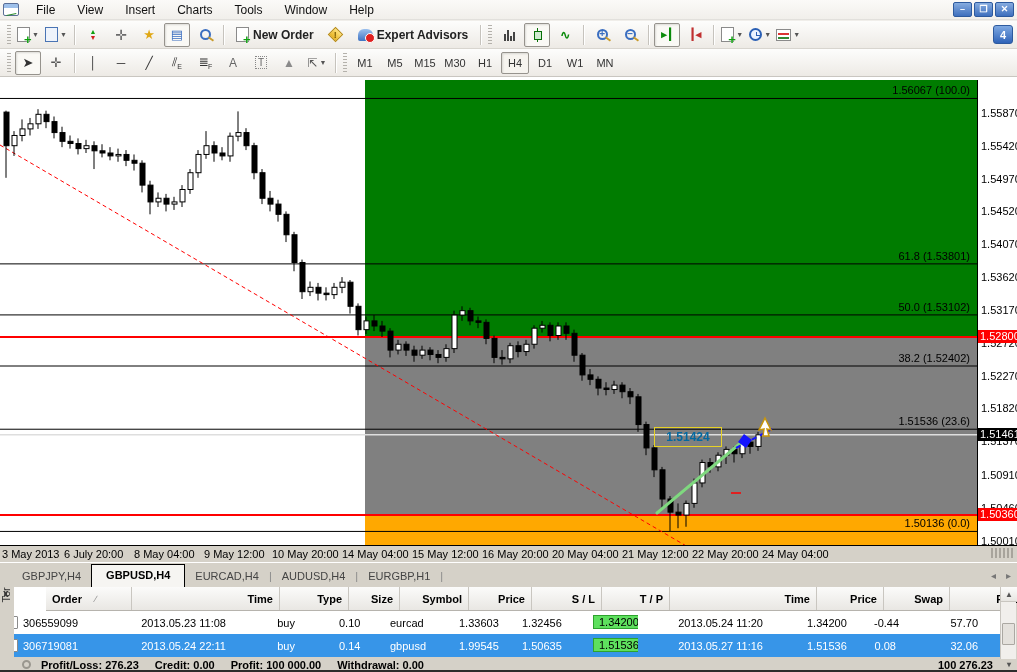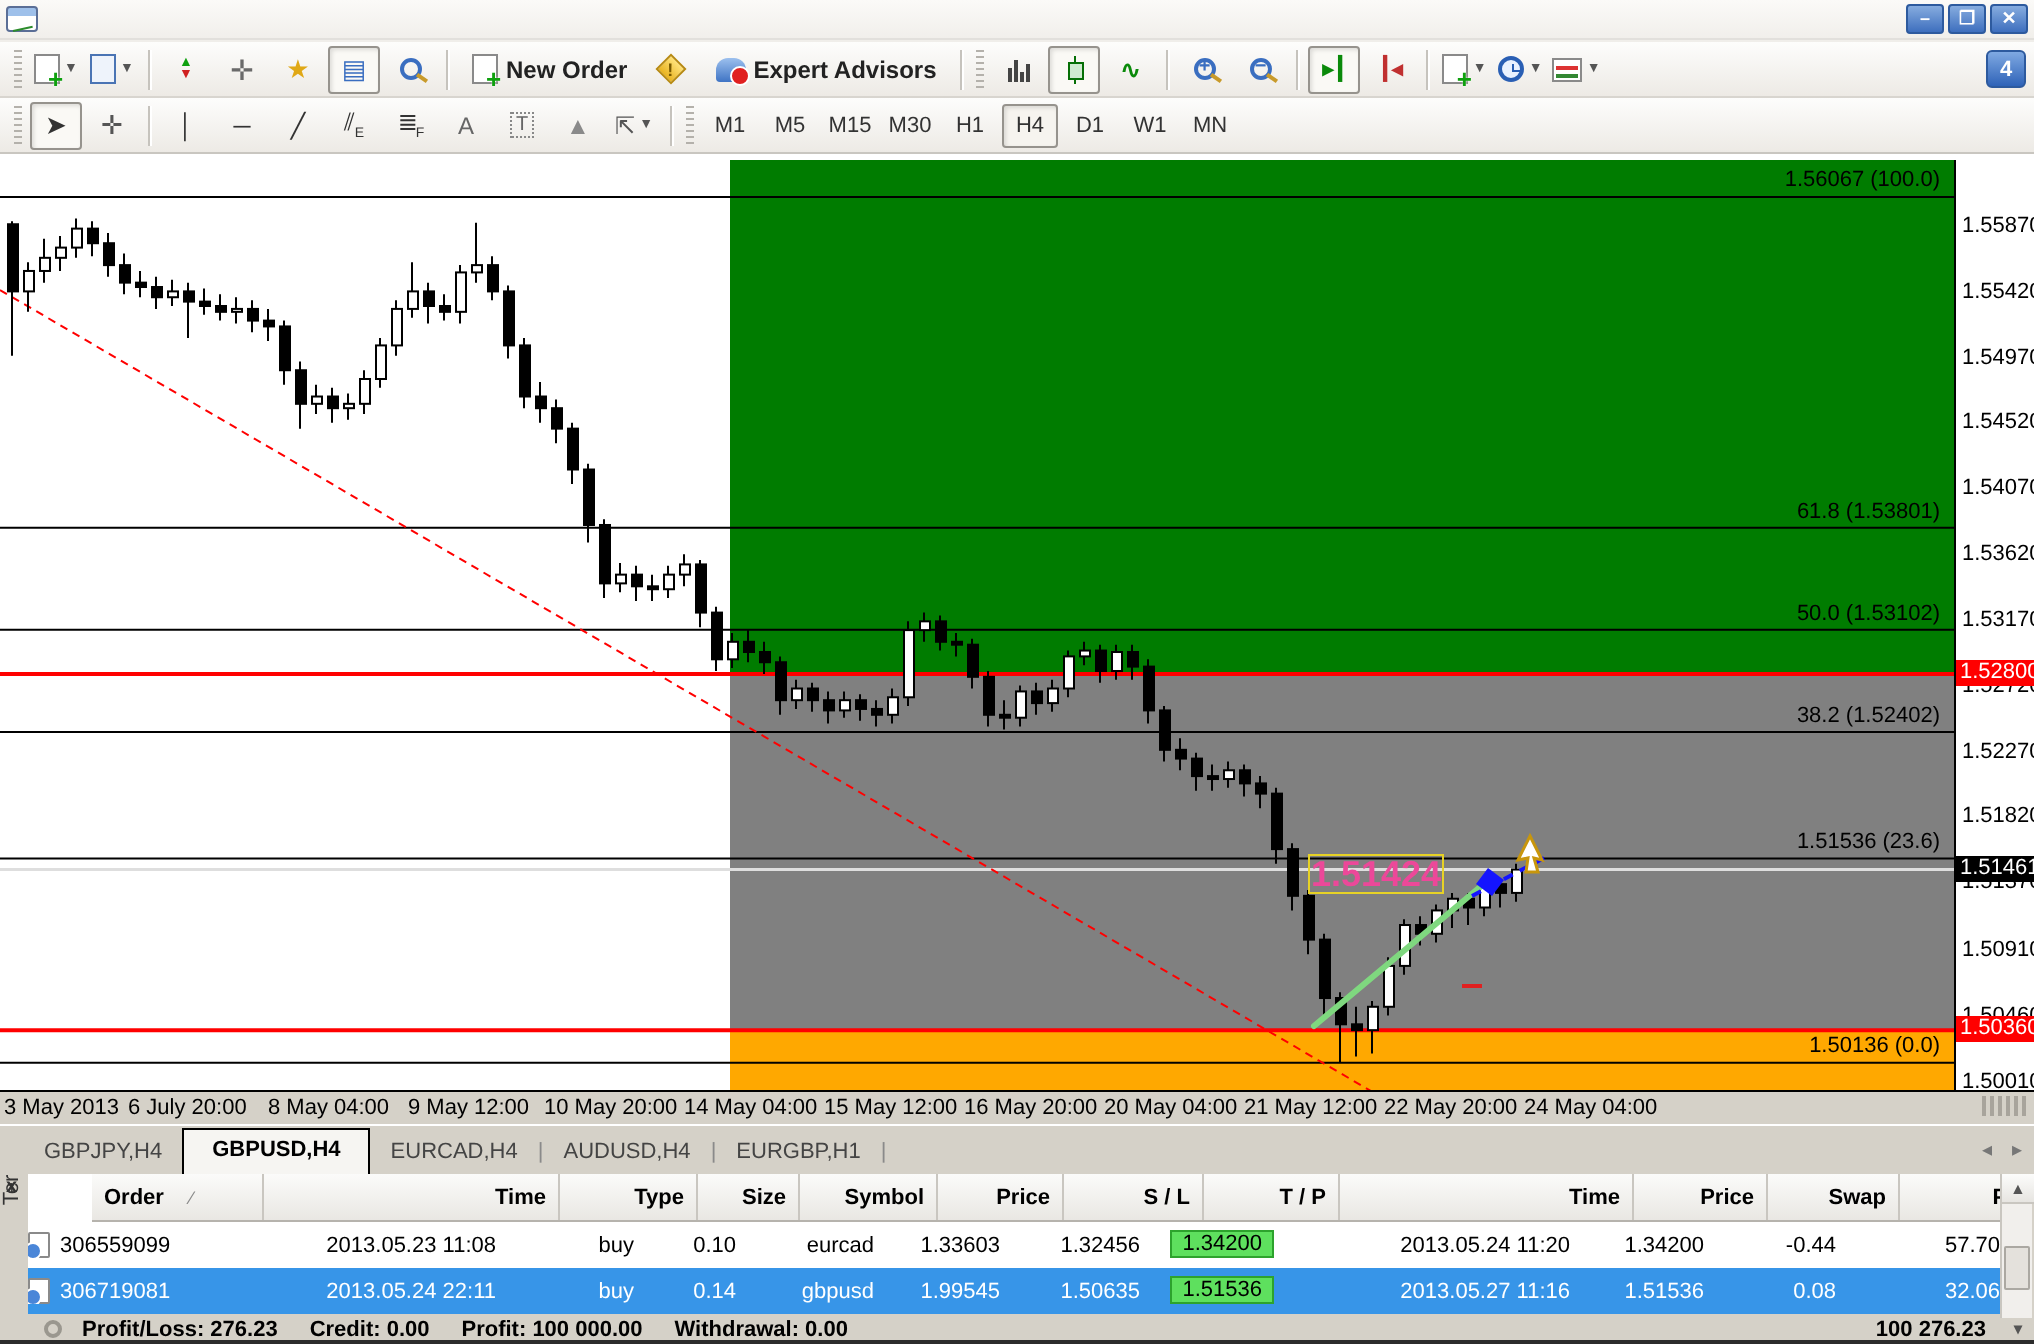--- a/index.html
+++ b/index.html
@@ -76,21 +76,21 @@
   #chart-title .tri { font-size:8px; margin-right:4px; }
   .fib-label { position:absolute; font-size:11px; color:#000; white-space:nowrap; z-index:6;}
   #price-axis { position:absolute; left:978px; top:3px; width:39px; height:465px; background:#fff;
     font-size:11px; color:#000; z-index:5;}
   .axis-tick { position:absolute; left:3px; white-space:nowrap;}
   .axis-badge { position:absolute; left:0; width:39px; height:13px; color:#fff; font-size:11px;
     line-height:13px; padding-left:2px; z-index:7;}
   #date-axis { position:absolute; left:0; top:468px; width:1017px; height:17px;
     background:#d5d1c8; border-top:1px solid #000; font-size:11px; color:#000; }
   .date-tick { position:absolute; top:2px; white-space:nowrap; }
-  #price-tag { position:absolute; border:1px solid #e7d226; color:#ec4899; font-size:18px;
+  #price-tag { position:absolute; border:1px solid #e7d226; color:#0369a1; font-size:12px;
     font-weight:bold; text-align:center; z-index:8; line-height:18px;}
   #corner-grip { position:absolute; right:2px; top:471px; width:24px; height:10px;
     background:repeating-linear-gradient(90deg,#a8a49c 0 2px,transparent 2px 4px); }
   
   #tabbar { position:absolute; left:0; top:562px; width:1017px; height:25px; background:#d5d1c8;
     border-top:1px solid #fff; display:flex; align-items:flex-end; padding-left:12px; }
   .ctab { font-size:11px; color:#444; padding:4px 10px 5px; display:flex; align-items:center; }
   .ctab.active { background:#f6f5f2; border:1px solid #000; border-bottom:none; font-weight:bold; color:#000;
     padding:4px 14px 6px; }
   .ctab-sep { color:#8a8a8a; font-size:11px; padding-bottom:5px; }
@@ -100,21 +100,21 @@
   #term-side { position:absolute; left:0; top:0; width:14px; height:72px; overflow:hidden; }
   #term-close { position:absolute; left:3px; top:1px; font-size:10px; font-weight:bold; color:#333; }
   #term-side-label { position:absolute; left:0px; top:-26px; writing-mode:vertical-rl;
     transform:rotate(180deg); font-size:11px; color:#333; }
   #order-table { position:absolute; left:14px; top:0; width:986px; background:#fff; }
   .trow { display:grid; grid-template-columns:86px 148px 69px 51px 69px 63px 70px 68px 147px 67px 66px 82px;
     height:23px; align-items:center; font-size:11px; }
   .trow.thead { background:linear-gradient(#fbfbfa,#e9e7e3); font-weight:bold; border-bottom:1px solid #b6b3ad; height:24px;margin-left:32px;}
   .thead .cell { border-right:1px solid #c9c6c0; height:100%; display:flex; align-items:center; justify-content:flex-end; padding:0 6px;}
   .thead .cell.first { justify-content:flex-start; }
-  .cell { padding:0 0; text-align:right; white-space:nowrap; overflow:hidden;}
+  .cell { padding:0 22px; text-align:right; white-space:nowrap; overflow:hidden;justify-content:flex-end;}
   .cell.first { text-align:left; display:flex; align-items:center; gap:5px;}
   .trow.selected { background:#3795e8; color:#fff; }
   .tp-cell { background:#5ee05e; border:1px solid #2da32d; color:#000; height:19px; line-height:17px;
     margin:0 1px; padding:0 5px;}
   .doc-ic { width:11px; height:13px; background:#fff; border:1px solid #8a8a8a; border-radius:1px;
     position:relative; flex:none;}
   .doc-ic::after { content:""; position:absolute; left:-3px; bottom:-2px; width:7px; height:7px;
     border-radius:50%; background:#4a86d8; border:1px solid #fff; }
   .sort-glyph { color:#888; font-size:9px; margin-left:8px; font-weight:normal;}
   #term-scroll { position:absolute; left:1000px; top:0; width:16px; height:72px; background:#f1efec;
@@ -130,20 +130,29 @@
   .stat-item { margin-right:16px; white-space:nowrap; }
   #balance { margin-left:auto; margin-right:14px; }
   #status-caret { font-size:8px; color:#555; margin-right:6px; }
   #bottom-edge { position:absolute; left:0; top:670px; width:1017px; height:2px; background:#2c2c2c; }
 </style>
 </head>
 <body>
 
 <div id="menubar">
   <span class="appicon"></span>
+  <div id="menu-items" style="display:flex">
+      <span class="menu-item">File</span>
+      <span class="menu-item">View</span>
+      <span class="menu-item">Insert</span>
+      <span class="menu-item">Charts</span>
+      <span class="menu-item">Tools</span>
+      <span class="menu-item">Window</span>
+      <span class="menu-item">Help</span>
+    </div>
   <div id="win-controls">
     <span class="win-btn">–</span>
     <span class="win-btn">❐</span>
     <span class="win-btn">✕</span>
   </div>
 </div>
 
 <div id="toolbar1">
   <span class="grip"></span>
   <span class="tbtn">

